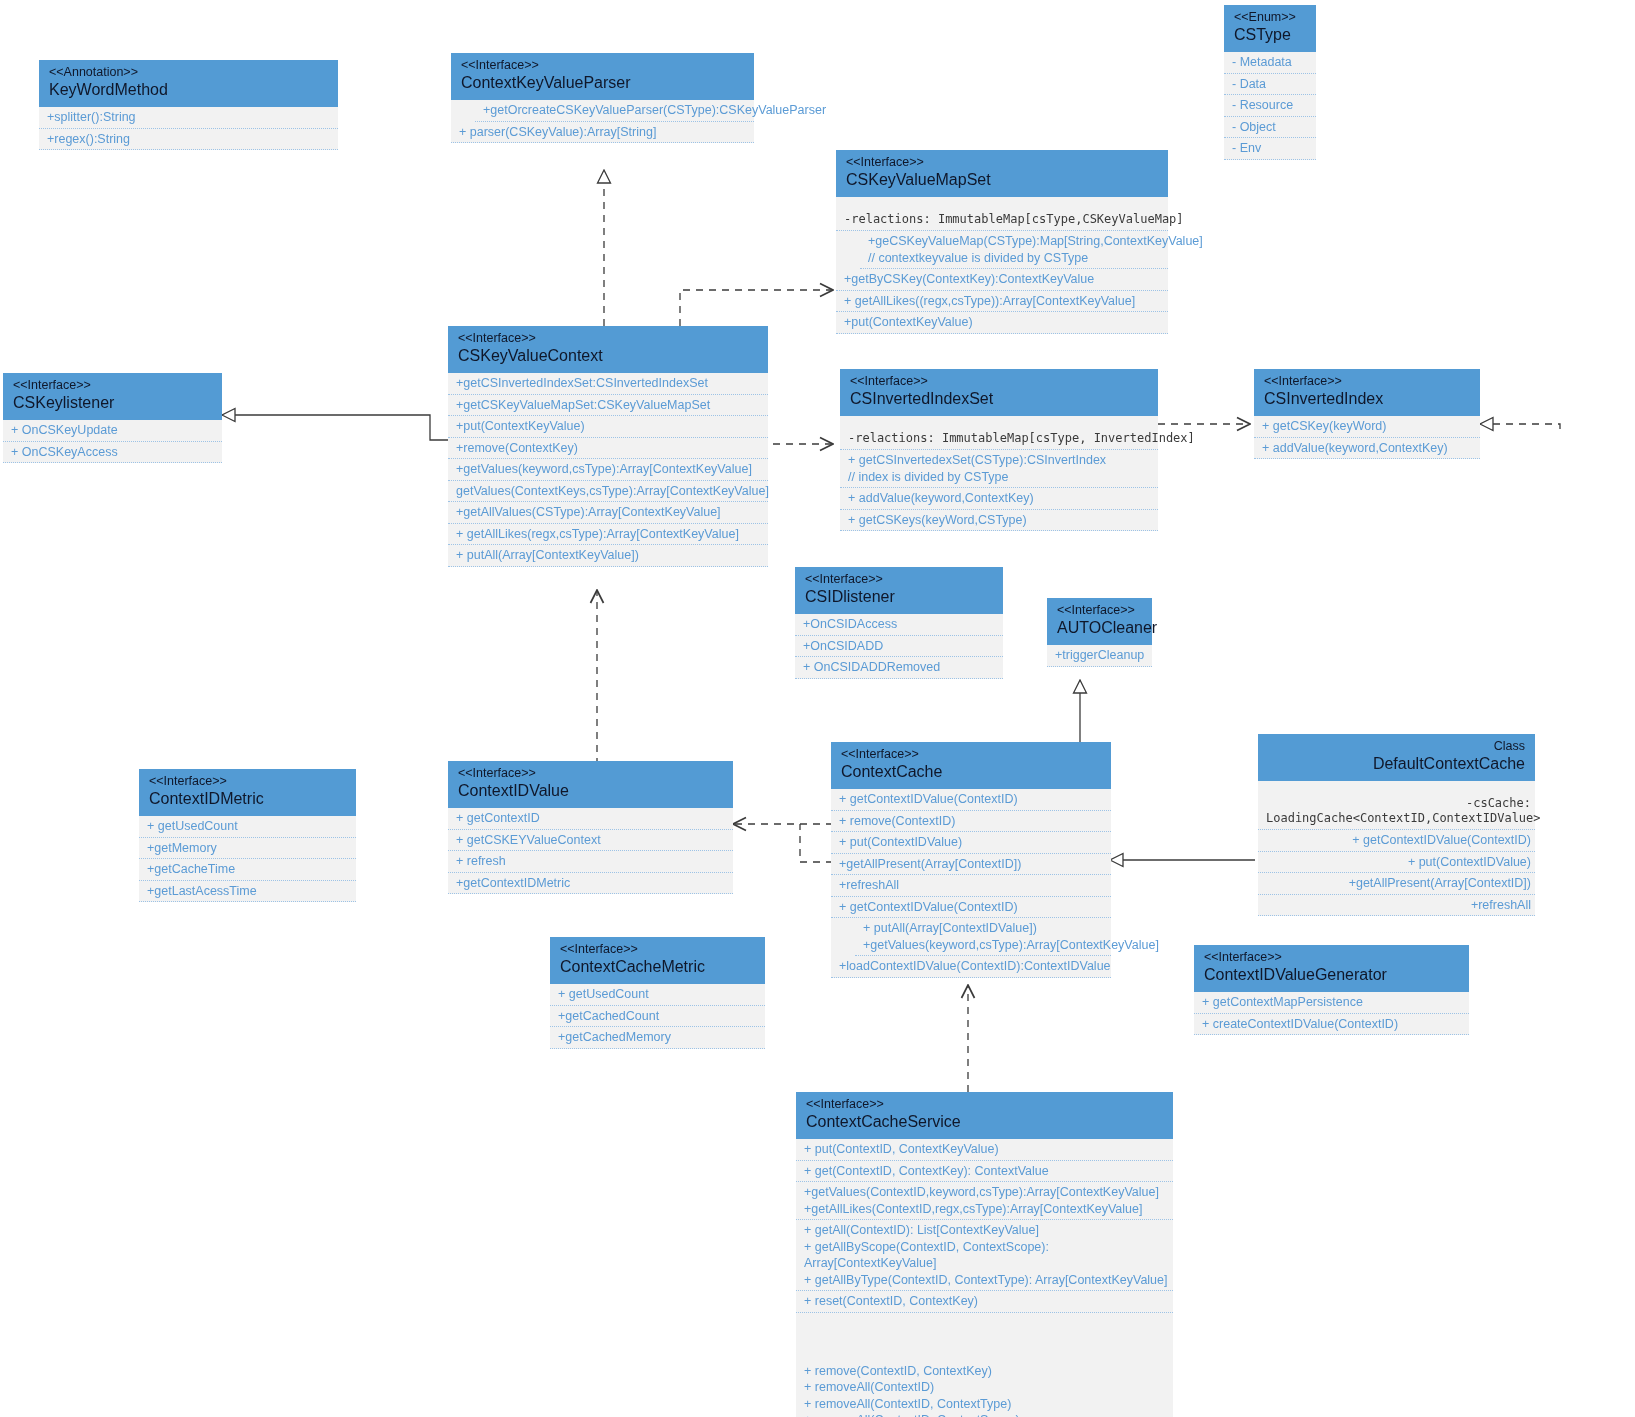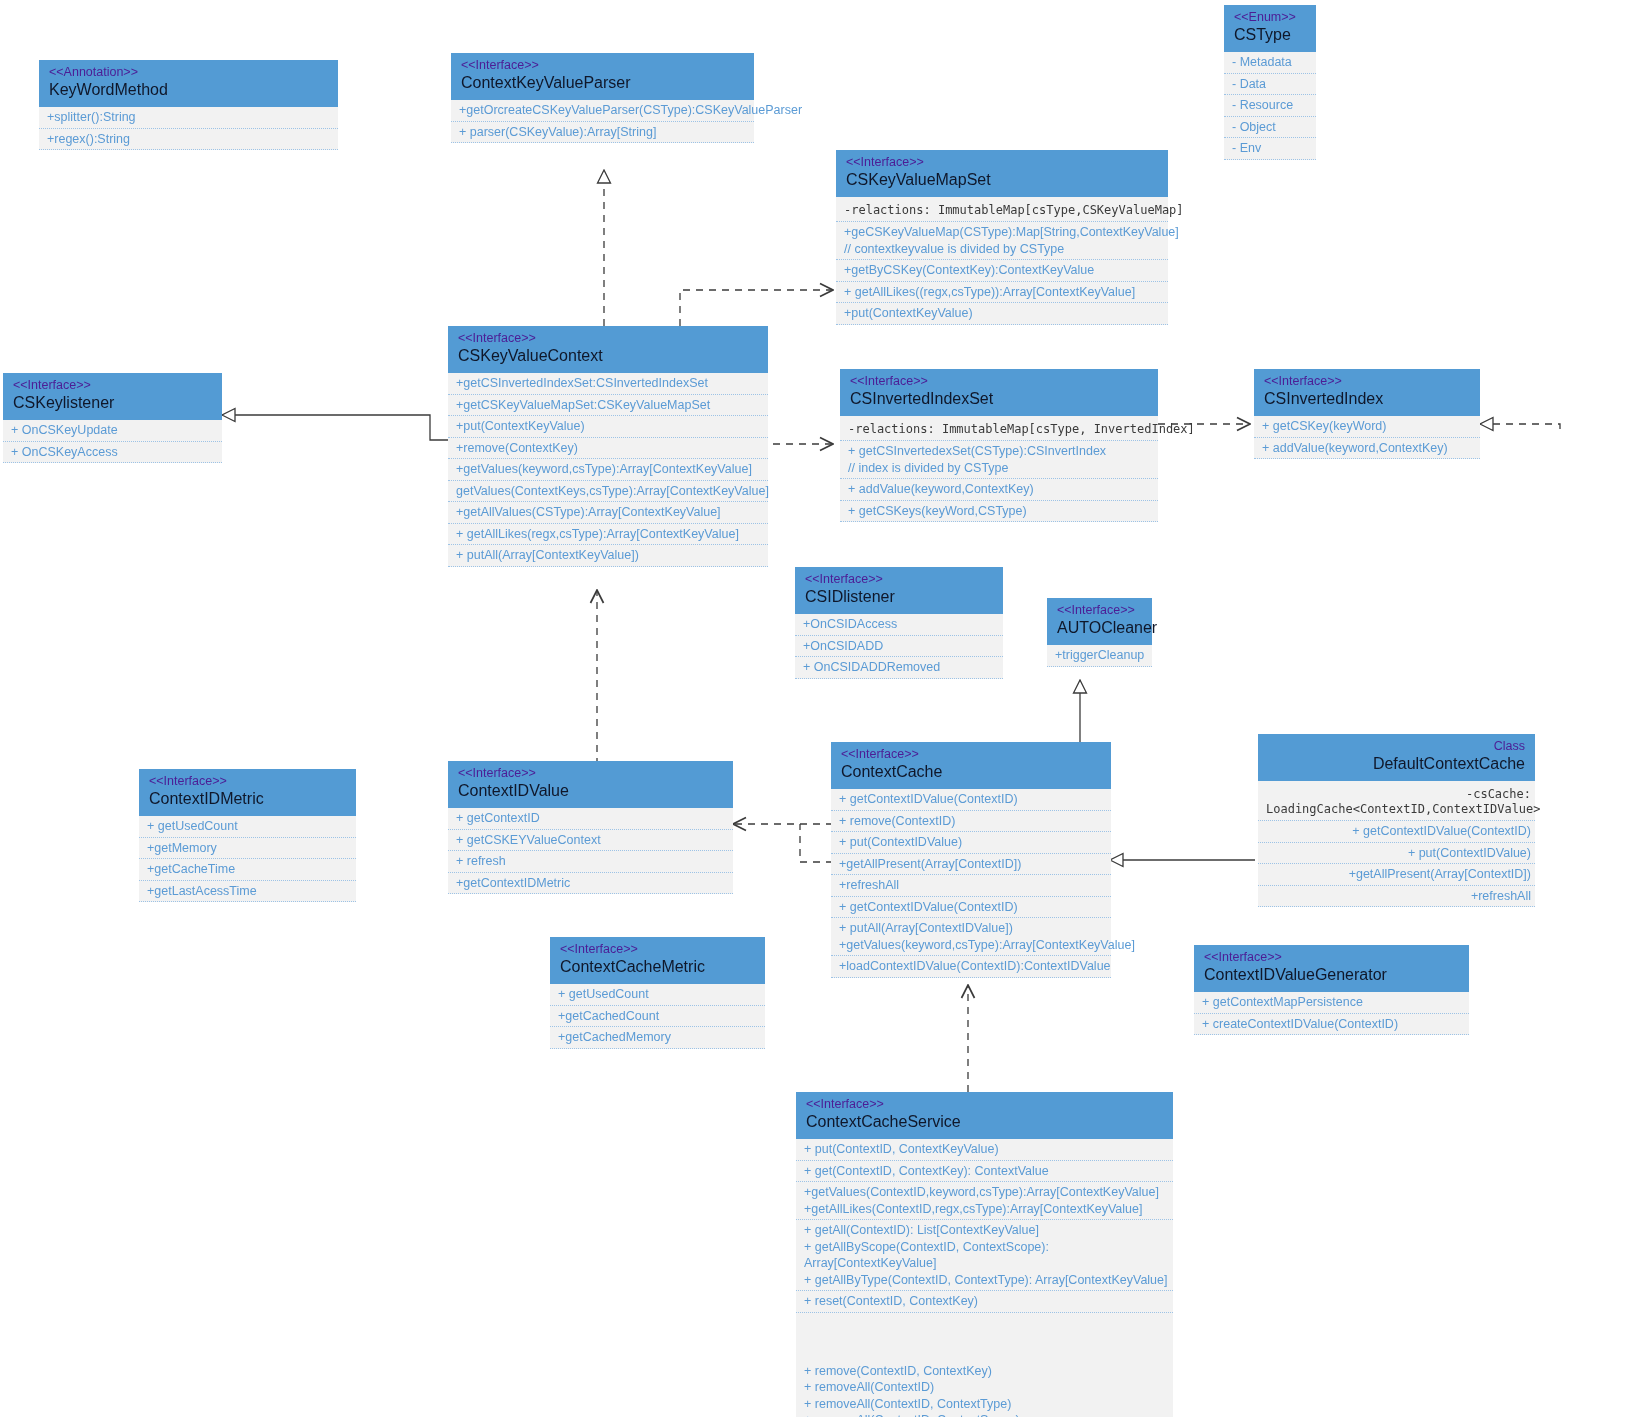--- a/index.html
+++ b/index.html
@@ -22,21 +22,21 @@
   }
   .uml-head{
     background:#539bd4;
     color:#ffffff;
     padding:5px 10px 7px 10px;
     box-sizing:border-box;
   }
   .stereo{
     font-size:12.5px;
     line-height:15px;
-    color:#4c1d95;
+    color:#0f172a;
     letter-spacing:0px;
     white-space:nowrap;
   }
   .cname{
     font-size:16px;
     line-height:20px;
     color:#0f172a;
     white-space:nowrap;
   }
   .compartment{
@@ -46,27 +46,27 @@
   .mrow{
     font-size:12.5px;
     line-height:16.5px;
     color:#5b9bd5;
     padding:2px 4px 2px 8px;
     border-bottom:1px dotted #9dc3e6;
     white-space:nowrap;
     box-sizing:border-box;
     overflow:visible;
   }
-  .mrow.wrap{white-space:normal;}
+  .mrow.wrap{white-space:normal;margin-left:24px;}
   .attrow{
     font-family:"DejaVu Sans Mono", monospace;
     font-size:12px;
     line-height:15px;
     color:#3a3a3a;
-    padding:6px 4px 3px 8px;
+    padding:15px 4px 3px 8px;
     border-bottom:1px dotted #9dc3e6;
     white-space:nowrap;
     box-sizing:border-box;
   }
   svg.edges{
     position:absolute;
     left:0;top:0;
     width:1635px;height:1417px;
     pointer-events:none;
   }

